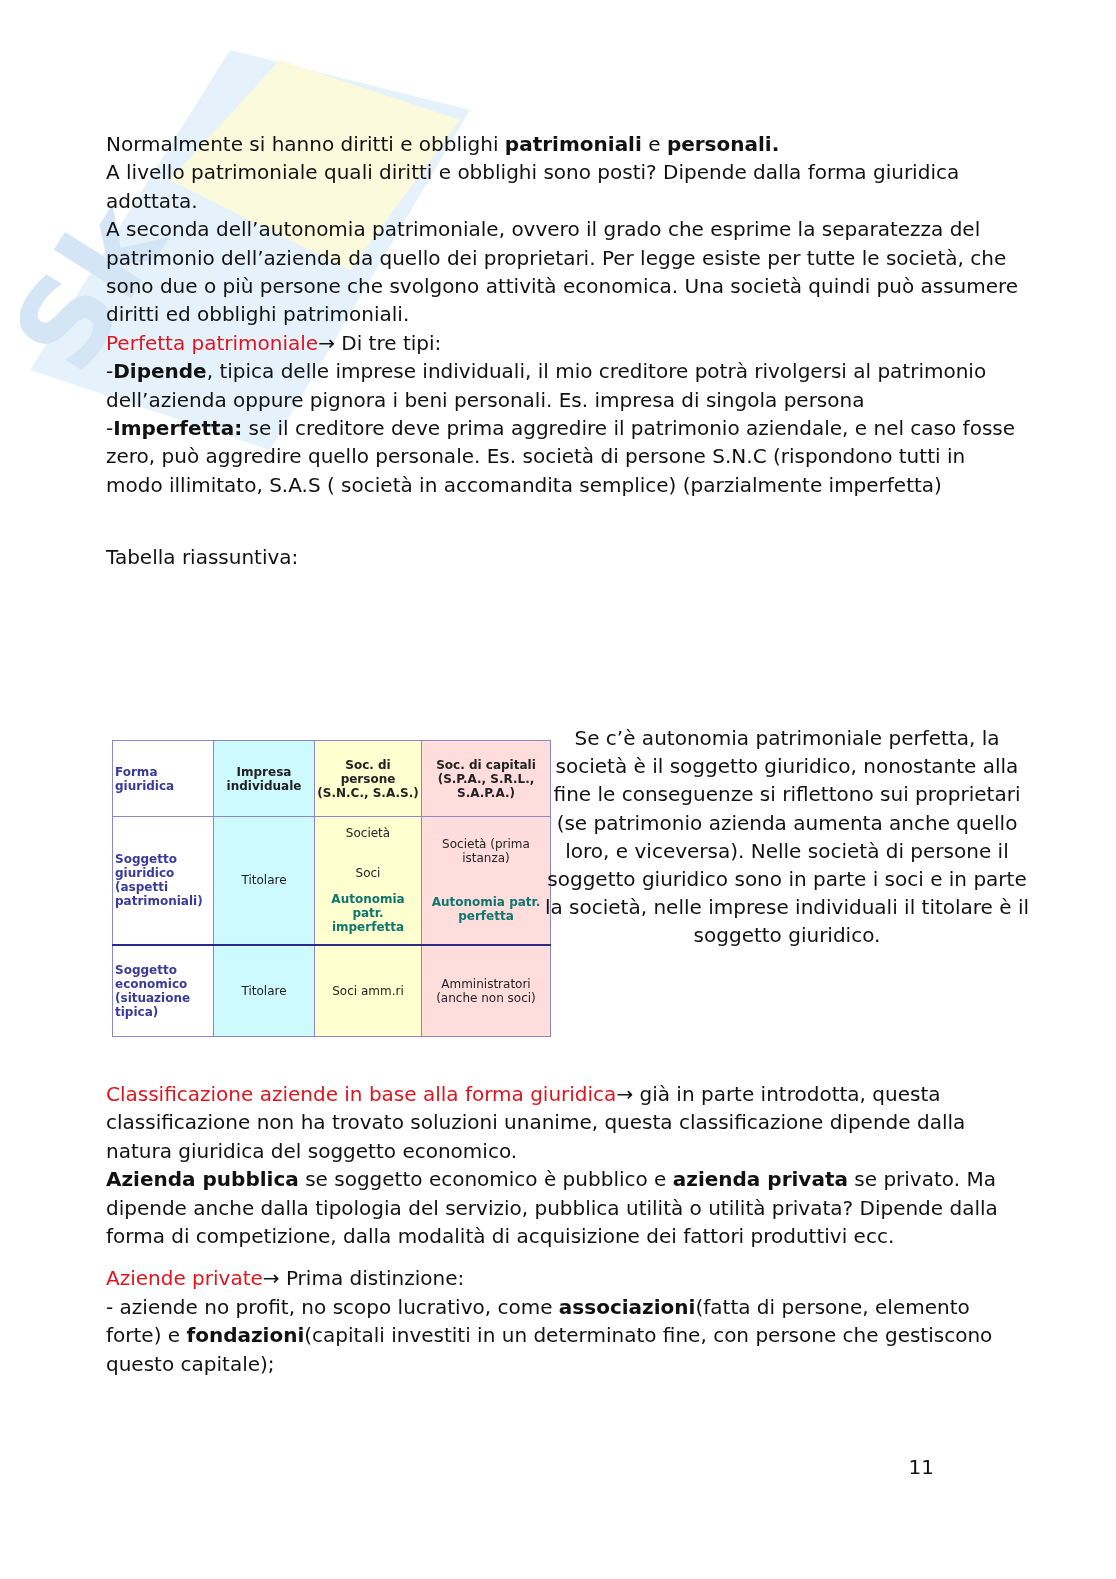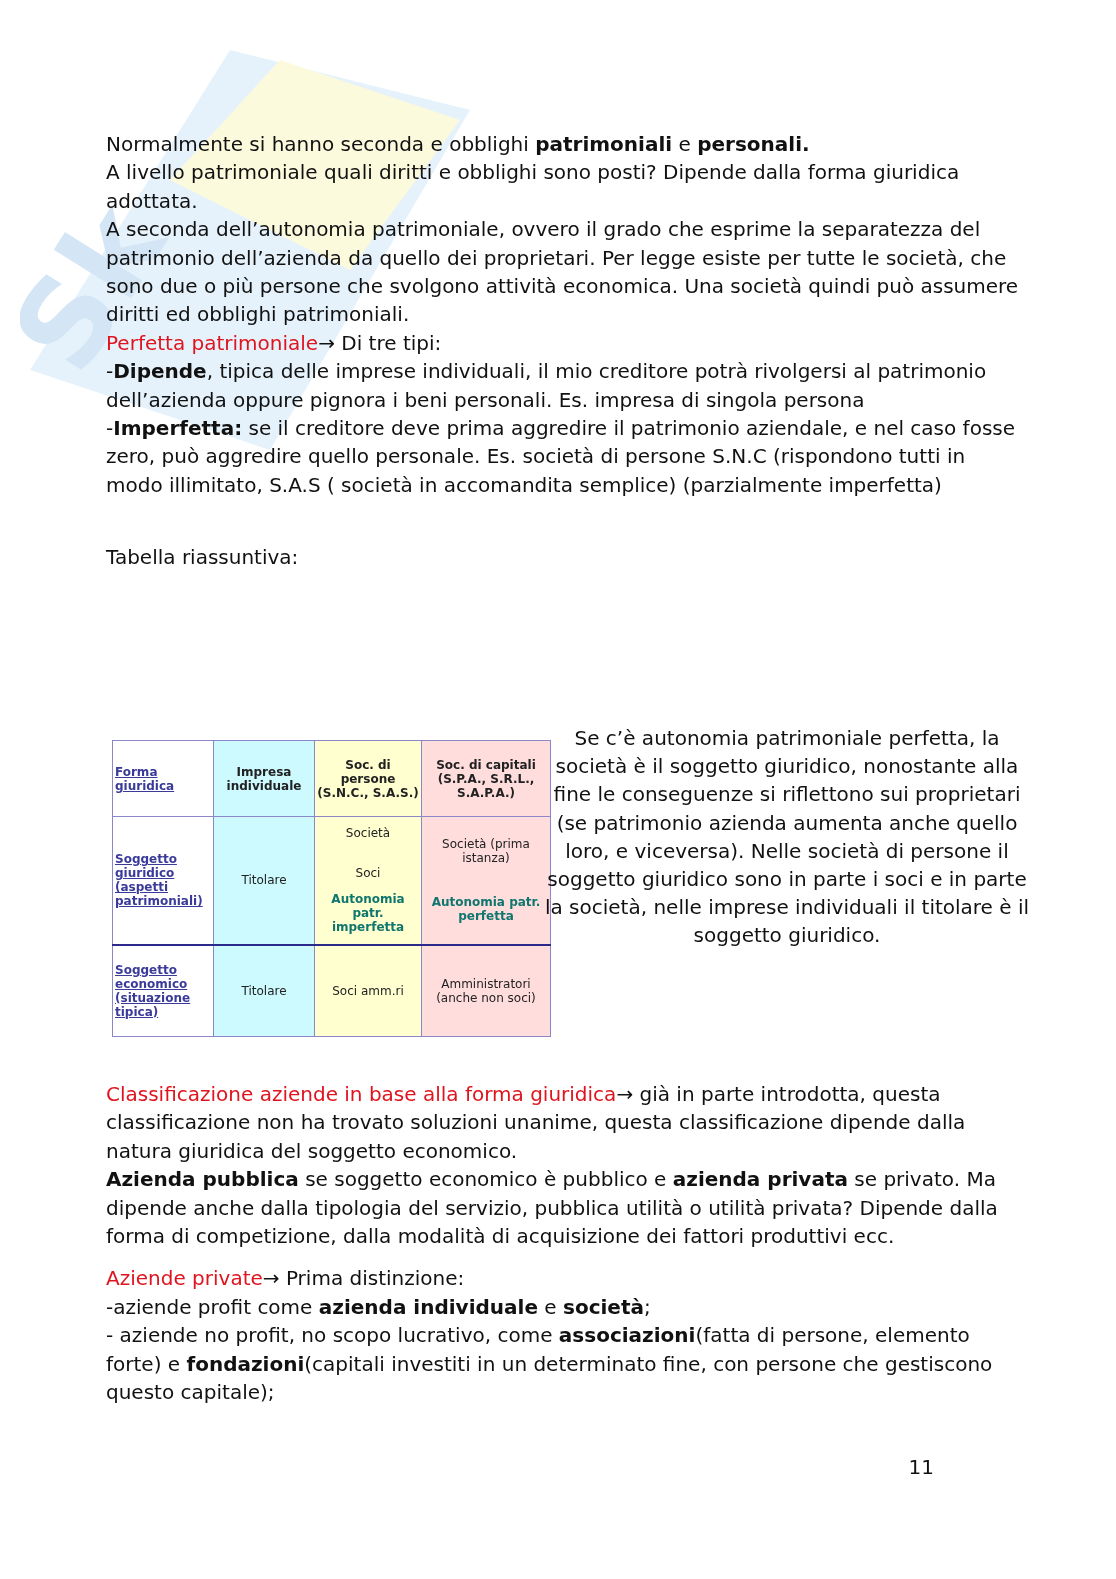--- a/index.html
+++ b/index.html
@@ -7,21 +7,21 @@
   .watermark { position:absolute; left:20px; top:40px; width:470px; height:420px; z-index:0; pointer-events:none; }
   .page { position:absolute; left:106px; top:130px; width:920px; z-index:1; }
   .p { font-size:20px; line-height:28.4px; margin:0; }
   .red { color:#e0141e; }
   b { font-weight:bold; }
   .gap1 { height:44px; }
   .tbl-wrap { position:absolute; left:112px; top:740px; width:418px; height:296px; }
   table.summary { border-collapse:collapse; width:418px; height:296px; font-family:"DejaVu Sans", sans-serif; font-size:12px; table-layout:fixed; }
   table.summary td { border:1px solid #8a86c8; text-align:center; vertical-align:middle; padding:2px; color:#222; }
   table.summary tr.row2 td { border-bottom:2px solid #2b2a8a; }
-  .c0 { background:#ffffff; width:96px; text-align:left !important; color:#3a3a9a !important; font-weight:bold; font-size:12px;text-decoration:underline; }
+  .c0 { background:#ffffff; width:96px; text-align:left !important; color:#3a3a9a !important; font-weight:bold; font-size:12px; }
   .c1 { background:#ccfaff; width:96px; }
   .c2 { background:#ffffd0; width:102px; }
   .c3 { background:#ffdddd; width:124px; }
   .hdr { font-weight:bold; color:#111; }
   .org { color:#0f766e; font-weight:bold; }
   .side { position:absolute; left:542px; top:724px; width:490px; font-size:20px; line-height:28.2px; margin:0; z-index:1;text-align:center; }
   .lower { position:absolute; left:106px; top:1080px; width:920px; z-index:1; }
   .pagenum { position:absolute; left:0; width:934px; top:1455px; text-align:right; font-size:20px; }
 </style>
 </head>
@@ -29,21 +29,21 @@
 
 <svg class="watermark" viewBox="0 0 470 420">
   <g opacity="0.22">
     <polygon points="10,330 210,10 450,70 250,410" fill="#8fc7ef"></polygon>
     <polygon points="150,140 260,20 440,80 330,230" fill="#f4ec6a"></polygon>
     <text x="60" y="340" transform="rotate(-58 60 340)" font-family="DejaVu Sans, sans-serif" font-weight="bold" font-size="120" fill="#3f93d6">Sk</text>
   </g>
 </svg>
 
 <div class="page">
-  <p class="p"><span>Normalmente si hanno seconda e obblighi </span><b>patrimoniali</b><span> e </span><b>personali.</b></p>
+  <p class="p"><span>Normalmente si hanno diritti e obblighi </span><b>patrimoniali</b><span> e </span><b>personali.</b></p>
   <p class="p">A livello patrimoniale quali diritti e obblighi sono posti?  Dipende dalla forma giuridica adottata.</p>
   <p class="p">A seconda dell’autonomia patrimoniale, ovvero il grado che esprime la separatezza del patrimonio dell’azienda da quello dei proprietari. Per legge esiste per tutte le società, che sono due o più persone che svolgono attività economica. Una società quindi può assumere diritti ed obblighi patrimoniali.</p>
   <p class="p"><span class="red">Perfetta patrimoniale</span><span>→ Di tre tipi:</span></p>
   <p class="p"><span>-</span><b>Dipende</b><span>, tipica delle imprese individuali, il mio creditore potrà rivolgersi al patrimonio dell’azienda oppure pignora i beni personali. Es. impresa di singola persona</span></p>
   <p class="p"><span>-</span><b>Imperfetta:</b><span> se il creditore deve prima aggredire il patrimonio aziendale, e nel caso fosse zero, può aggredire quello personale. Es. società di persone S.N.C (rispondono tutti in modo illimitato, S.A.S ( società in accomandita semplice) (parzialmente imperfetta)</span></p>
   <div class="gap1"></div>
   <p class="p">Tabella riassuntiva:</p>
 </div>
 
 <div class="tbl-wrap">
@@ -78,17 +78,16 @@
     </table>
 </div>
 
 <p class="side">Se c’è autonomia patrimoniale perfetta, la società è il soggetto giuridico, nonostante alla fine le conseguenze si riflettono sui proprietari (se patrimonio azienda aumenta anche quello loro, e viceversa). Nelle società di persone il soggetto giuridico sono in parte i soci e in parte la società, nelle imprese individuali il titolare è il soggetto giuridico.</p>
 
 <div class="lower">
   <p class="p"><span class="red">Classificazione aziende in base alla forma giuridica</span><span>→ già in parte introdotta, questa classificazione non ha trovato soluzioni unanime, questa classificazione dipende dalla natura giuridica del soggetto economico.</span></p>
   <p class="p"><b>Azienda pubblica</b><span> se soggetto economico è pubblico e </span><b>azienda privata</b><span> se privato. Ma dipende anche dalla tipologia del servizio, pubblica utilità o utilità privata? Dipende dalla forma di competizione, dalla modalità di acquisizione dei fattori produttivi ecc.</span></p>
   <div style="height:14px"></div>
   <p class="p"><span class="red">Aziende private</span><span>→ Prima distinzione:</span></p>
-  <p class="p"><span> -aziende profit come </span><b>azienda individuale</b><span> e </span><b>società</b><span>;</span></p>
   <p class="p"><span>- aziende no profit, no scopo lucrativo, come </span><b>associazioni</b><span>(fatta di persone, elemento forte) e </span><b>fondazioni</b><span>(capitali investiti in un determinato fine, con persone che gestiscono questo capitale);</span></p>
 </div>
 
 <div class="pagenum">11</div>
 
 </body></html>

